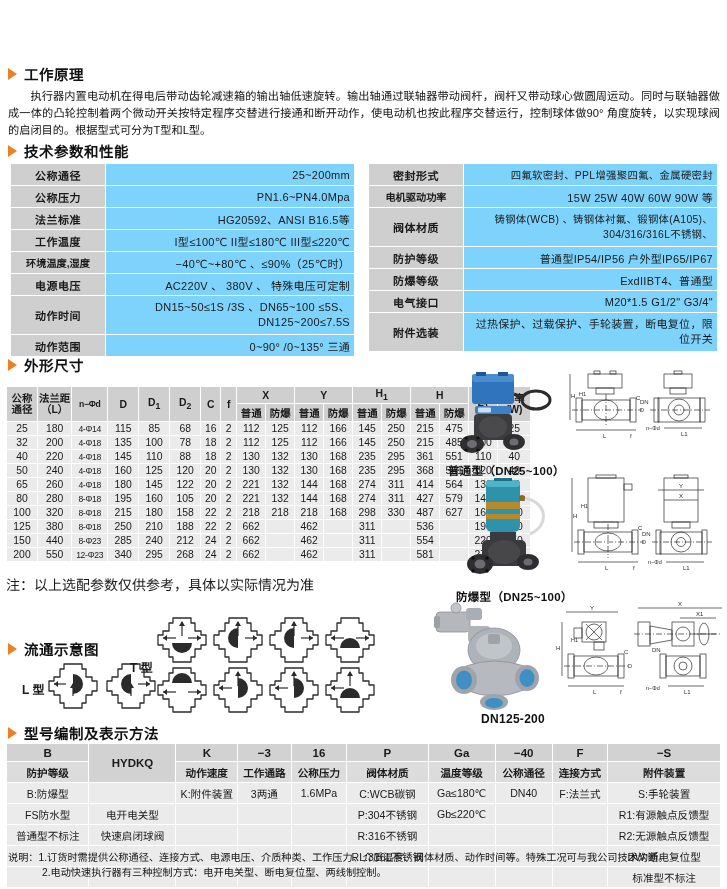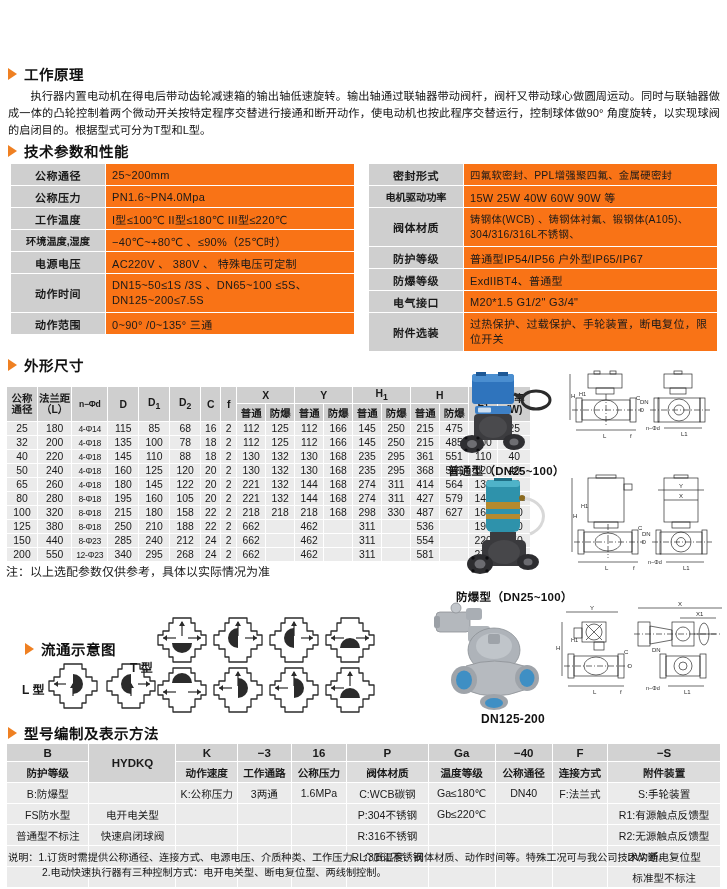--- a/index.html
+++ b/index.html
@@ -47,22 +47,22 @@
   }
   .spec-tbl td.k{
     background:#cfcfcf;
     text-align:center;
     font-weight:bold;
     white-space:nowrap;
     width:86px;
     letter-spacing:0.5px;
   }
   .spec-tbl td.v{
-    background:#f97316;
-    text-align:left;
+    background:#7dd3fc;
+    text-align:right;
     padding-left:6px;
     letter-spacing:0.3px;
   }
 
   
   .dim-tbl{border-collapse:collapse;margin-top:12px;}
   .dim-tbl th,.dim-tbl td{
     border:1px solid #ffffff;
     font-size:10.4px;
     text-align:center;
@@ -129,20 +129,24 @@
   <div style="position:absolute;left:10px;top:163px;width:345px;">
     <table class="spec-tbl">
       <tbody>
         <tr>
           <td class="k" style="height:17px;">公称通径</td>
           <td class="v">25~200mm</td>
         </tr>
         <tr>
           <td class="k" style="height:17px;">公称压力</td>
           <td class="v">PN1.6~PN4.0Mpa</td>
+        </tr>
+        <tr>
+          <td class="k" style="height:17px;">法兰标准</td>
+          <td class="v">HG20592、ANSI B16.5等</td>
         </tr>
         <tr>
           <td class="k" style="height:17px;">工作温度</td>
           <td class="v">I型≤100℃ II型≤180℃ III型≤220℃</td>
         </tr>
         <tr>
           <td class="k" style="height:17px;font-size:10.2px;letter-spacing:0;">环境温度,湿度</td>
           <td class="v">−40℃~+80℃ 、≤90%（25℃时）</td>
         </tr>
         <tr>
@@ -429,21 +433,21 @@
             <td></td>
             <td>311</td>
             <td></td>
             <td>581</td>
             <td></td>
             <td>275</td>
             <td>750</td>
           </tr>
         </tbody>
     </table>
-    <div style="font-size:12px;margin-top:0;">注：以上选配参数仅供参考，具体以实际情况为准</div>
+    <div style="font-size:14px;margin-top:12px;">注：以上选配参数仅供参考，具体以实际情况为准</div>
   </div>
 
   <div class="photo-box" style="left:448px;top:372px;width:120px;height:90px;">
     <svg width="120" height="90" viewBox="0 0 120 90">
 
       <rect x="24" y="2" width="42" height="30" rx="3" fill="#2f74bd"></rect>
       <rect x="24" y="2" width="42" height="8" rx="3" fill="#4a8ed0"></rect>
       <rect x="28" y="0" width="10" height="4" fill="#1d5896"></rect>
       <rect x="50" y="0" width="10" height="4" fill="#1d5896"></rect>
 
@@ -654,21 +658,21 @@
         <text x="14" y="52" font-size="6" fill="#2b2b2b" stroke="none" font-family="'Liberation Sans',sans-serif">DN</text>
         <line x1="30" y1="86" x2="66" y2="86"></line>
         <text x="46" y="94" font-size="6" fill="#2b2b2b" stroke="none" font-family="'Liberation Sans',sans-serif">L1</text>
         <text x="8" y="90" font-size="5.5" fill="#2b2b2b" stroke="none" font-family="'Liberation Sans',sans-serif">n−Φd</text>
       </g>
     </svg>
   </div>
 
   <div class="cap" style="position:absolute;left:481px;top:712px;font-size:12px;">DN125-200</div>
 
-  <div style="position:absolute;left:8px;top:638px;margin-left:17px;">
+  <div style="position:absolute;left:8px;top:638px;">
     <div class="sec-head">
       <span class="tri"></span>
       <span>流通示意图</span>
     </div>
   </div>
 
   <div style="position:absolute;left:14px;top:662px;margin-left:8px;">
     <div class="flow-wrap">
       <div class="flow-label">L 型</div>
       <svg class="valve-svg" width="50" height="44" viewBox="0 0 50 44">
@@ -797,21 +801,21 @@
             <td>公称压力</td>
             <td>阀体材质</td>
             <td>温度等级</td>
             <td>公称通径</td>
             <td>连接方式</td>
             <td>附件装置</td>
           </tr>
           <tr>
             <td>B:防爆型</td>
             <td class="empty"></td>
-            <td>K:公称压力</td>
+            <td>K:附件装置</td>
             <td>3两通</td>
             <td>1.6MPa</td>
             <td>C:WCB碳钢</td>
             <td>Ga≤180℃</td>
             <td>DN40</td>
             <td>F:法兰式</td>
             <td>S:手轮装置</td>
           </tr>
           <tr>
             <td>FS防水型</td>

